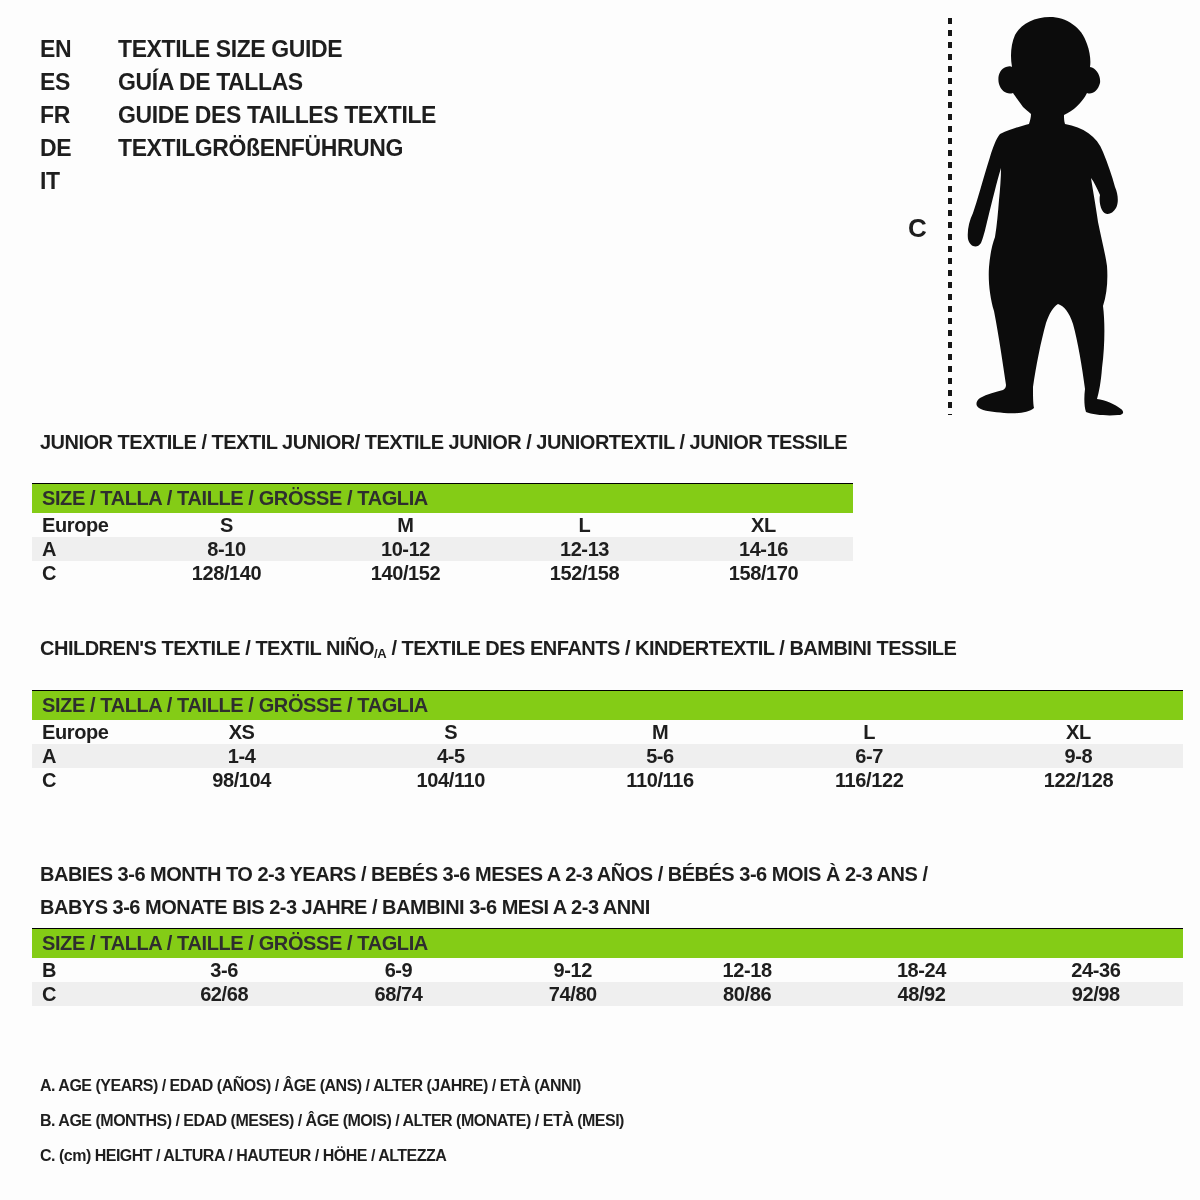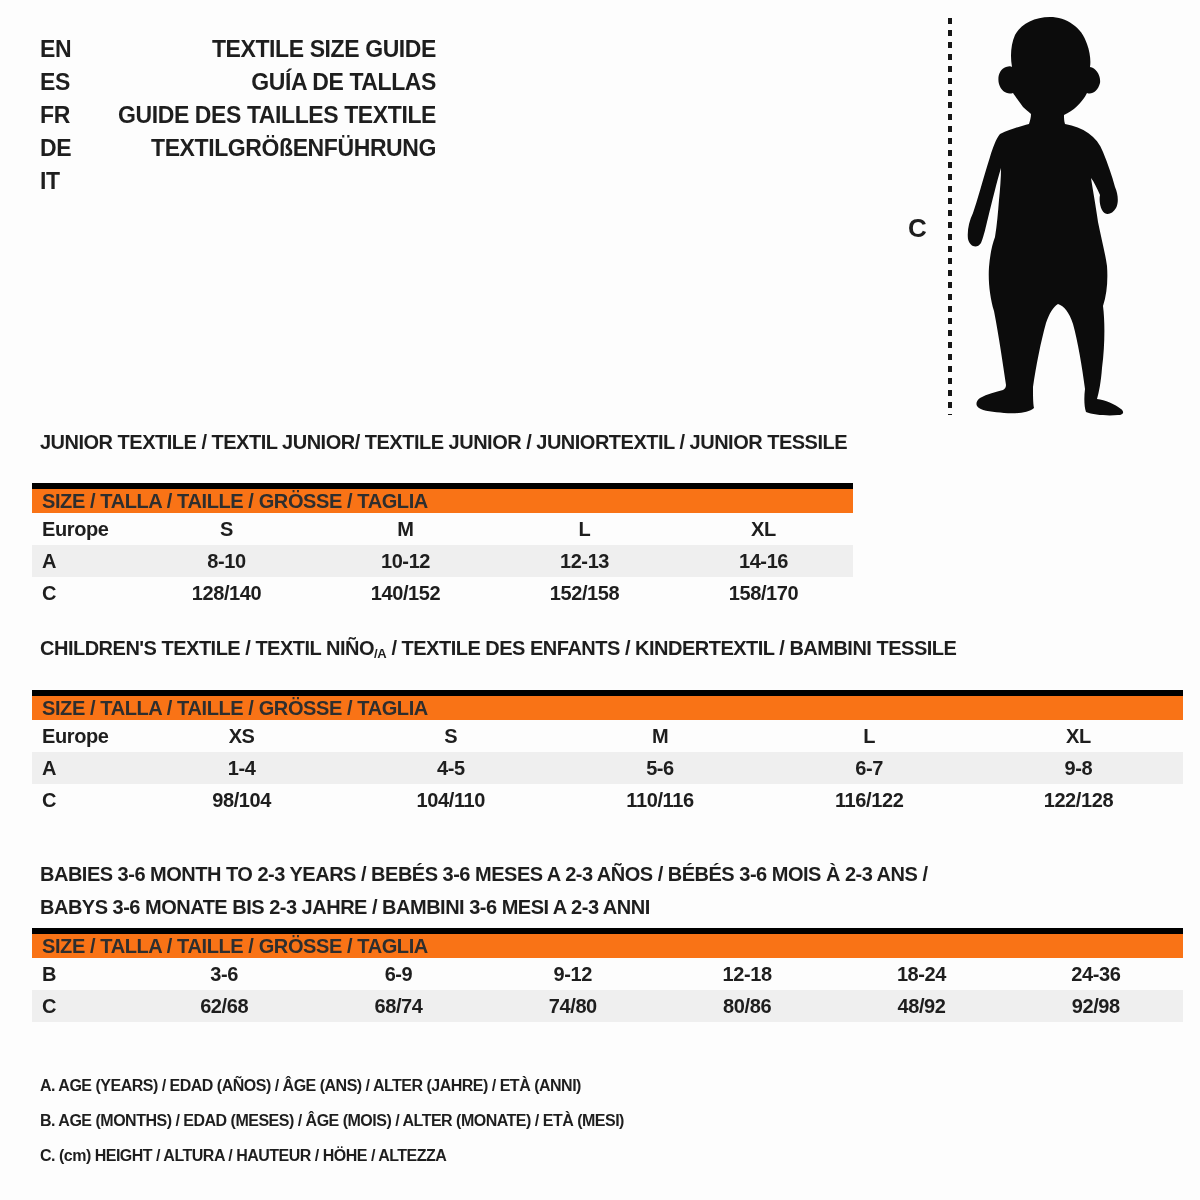--- a/index.html
+++ b/index.html
@@ -10,21 +10,21 @@
     font-weight: bold;
     color: #1e1e1e;
     position: relative;
     overflow: hidden;
     -webkit-font-smoothing: antialiased;
   }
   .abs { position: absolute; }
 
   
   .lang-block { left: 40px; top: 33px; letter-spacing: -0.4px; }
-  .lang-row { display: flex; line-height: 33px; font-size: 23px; justify-content: space-between; }
+  .lang-row { display: flex; line-height: 33px; font-size: 23px; }
   .lang-code { width: 78px; flex: 0 0 78px; }
   .lang-title { white-space: nowrap; }
 
   
   .dash-line {
     left: 948px; top: 18px; width: 4px; height: 397px;
     background: repeating-linear-gradient(to bottom, #161616 0 6px, transparent 6px 12px);
   }
   .measure-label { left: 908px; top: 213px; font-size: 26px; letter-spacing: -0.4px; }
   .baby-svg { left: 966px; top: 15px; }
@@ -33,25 +33,25 @@
   .section-title { left: 40px; font-size: 20px; letter-spacing: -0.5px; white-space: nowrap; }
   .title-sub { font-size: 13px; vertical-align: -3px; letter-spacing: -0.3px; }
   .multiline { line-height: 33px; }
 
   
   .size-table { left: 32px; letter-spacing: -0.4px; }
   .t-junior { top: 483px; width: 821px; }
   .t-children { top: 690px; width: 1151px; }
   .t-babies { top: 928px; width: 1151px; }
   .size-bar {
-    height: 30px; background: #f97316; border-top: 6px solid #000000;
+    height: 30px; background: #84cc16; border-top: 1px solid #000000;
     display: flex; align-items: center; box-sizing: border-box;
     font-size: 20px; color: #2e2e2e; padding-left: 10px;
   }
-  .trow { display: flex; height: 32px; align-items: center; font-size: 20px; }
+  .trow { display: flex; height: 24px; align-items: center; font-size: 20px; }
   .trow.shaded { background: #efefef; }
   .row-label { flex: 0 0 95px; padding-left: 10px; }
   .cell { flex: 1 1 0; text-align: center; white-space: nowrap; }
 
   
   .legend { left: 40px; top: 1068px; font-size: 16px; line-height: 35px; letter-spacing: -0.5px; }
   .legend div { white-space: nowrap; }
 </style>
 </head>
 <body>

